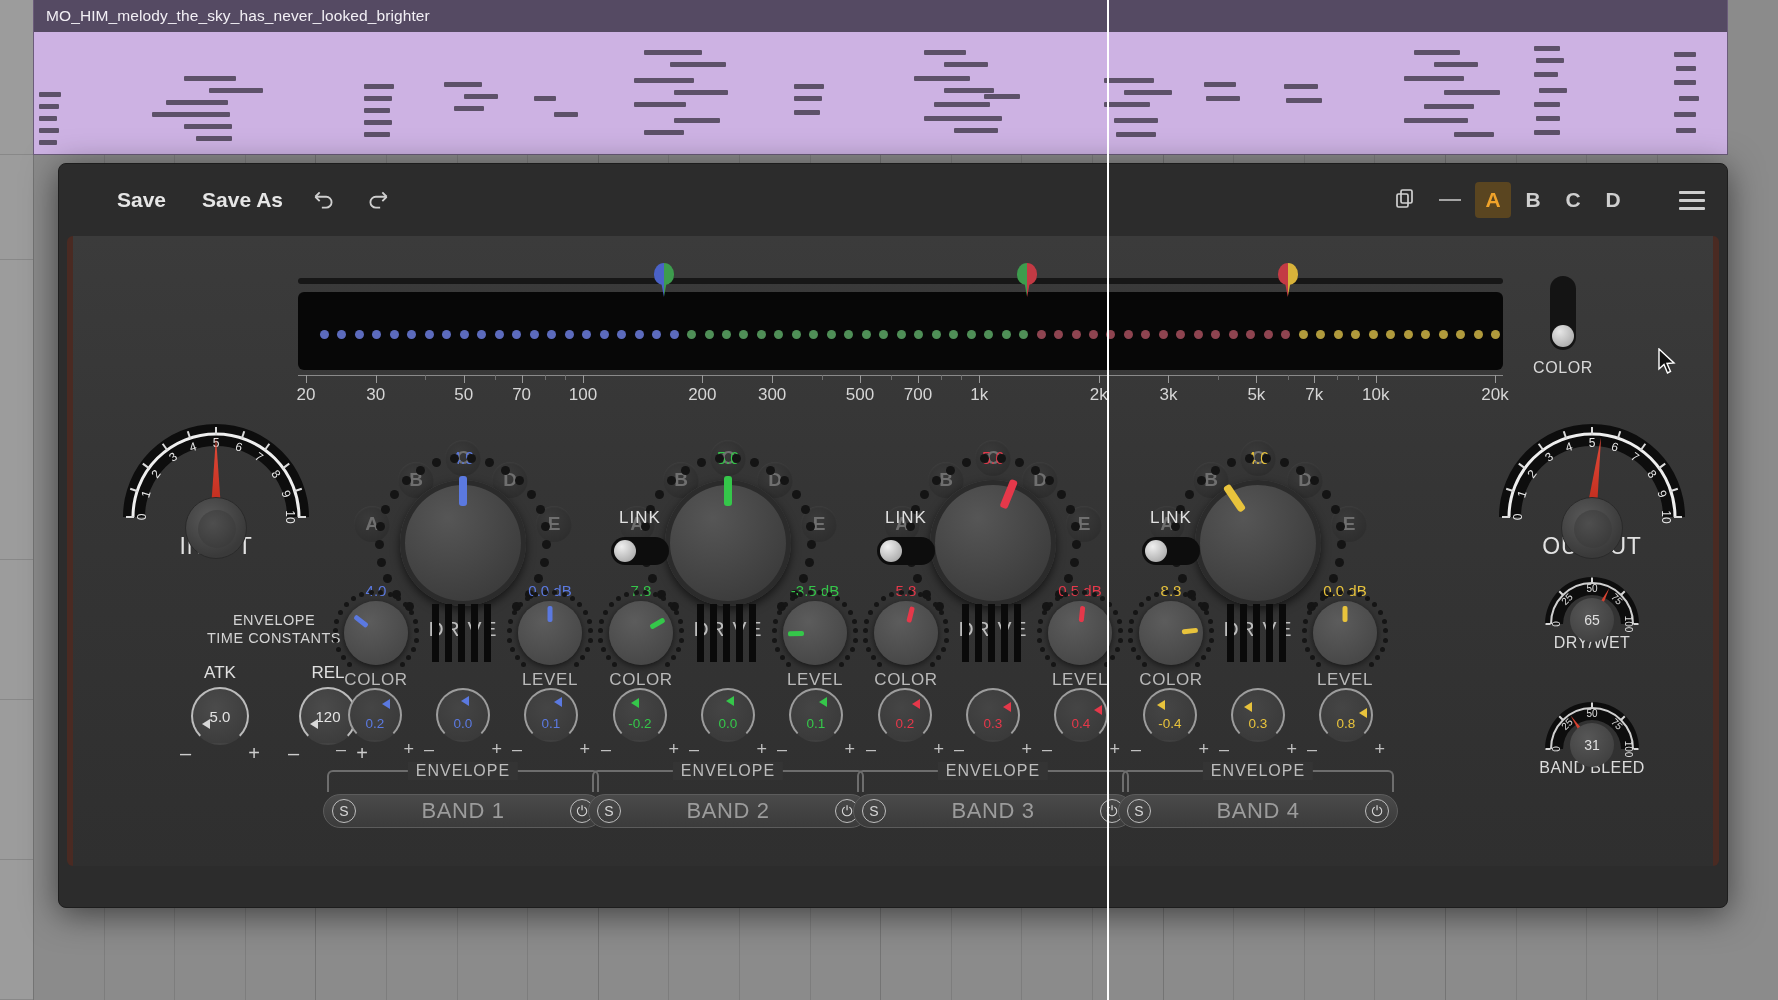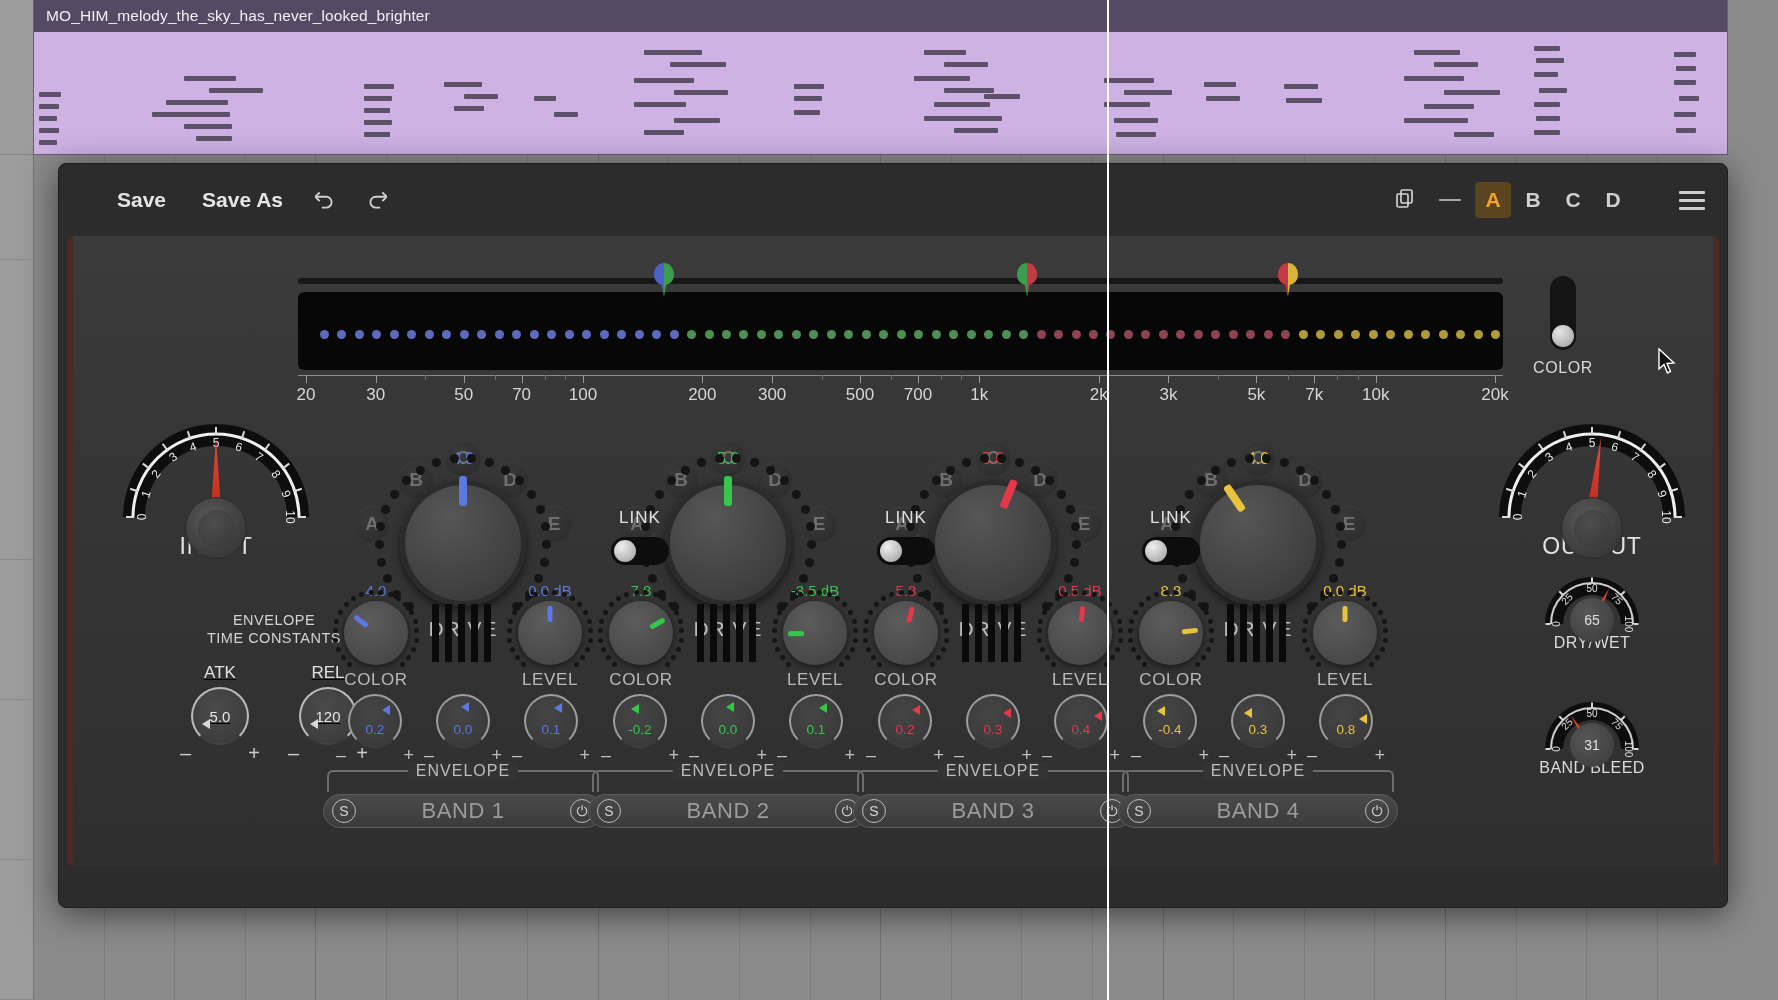--- a/index.html
+++ b/index.html
@@ -135,21 +135,21 @@
     display:flex; align-items:center; justify-content:center; color:#e0e0e0; font-size:14px; z-index:6;}
   .arcknob-needle{ position:absolute; left:50%; bottom:4px; width:8px; height:38px;
     background:linear-gradient(180deg,#e04a38,#bb2a1c); clip-path:polygon(50% 0,100% 100%,0 100%);
     transform-origin:50% 100%; z-index:5;}
   .arcknob-label{ color:#dcdcdc; font-size:16px; letter-spacing:.4px; margin-top:8px; }
 
   
   .etc { position:absolute; left:96px; top:375px; width:210px; text-align:center; }
   .etc-title { color:#d3d3d3; font-size:14.5px; line-height:18px; letter-spacing:.5px; }
   .etc-row { display:flex; justify-content:center; gap:28px; margin-top:16px; }
-  .etc-k { width:80px; text-align:center; position:relative;text-decoration:underline; }
+  .etc-k { width:80px; text-align:center; position:relative; }
   .etc-k-name { color:#e0e0e0; font-size:17px; margin-bottom:4px; }
   .etc-dial {
     width:58px; height:58px; border-radius:50%; margin:0 auto; position:relative;
     background:radial-gradient(circle at 42% 35%,#4b4b4b,#383838);
     border:2px solid #bcbcbc; border-bottom-color:transparent;
     display:flex; align-items:center; justify-content:center;
   }
   .etc-val { color:#e4e4e4; font-size:15px; }
   .etc-tri { position:absolute; left:9px; top:30px; width:0;height:0;
     border-top:5px solid transparent;border-bottom:5px solid transparent;border-right:8px solid #d8d8d8; }
@@ -183,21 +183,21 @@
   .mk-knob { width:64px; height:64px; border-radius:50%; margin:0 auto; position:relative;
     background:radial-gradient(circle at 40% 32%,#5c5c5c,#414141);
     box-shadow:0 2px 6px rgba(0,0,0,.55); }
   .mk-ring { position:absolute; left:-9px; top:-9px; width:82px; height:82px; }
   .mk-ring i { position:absolute; width:5px; height:5px; border-radius:50%; background:#151515; }
   .mk-ptr { position:absolute; left:50%; top:5px; width:5px; height:16px; border-radius:2px; transform-origin:50% 27px; }
   .mk-name { color:#b9b9b9; font-size:17px; margin-top:5px; letter-spacing:.6px; }
   .grille { position:absolute; left:50%; transform:translateX(-50%); top:22px; width:62px; height:58px;
     background:repeating-linear-gradient(90deg,#0a0a0a 0 7px, transparent 7px 13px); }
 
-  .env-row { position:absolute; top:262px; left:0; width:300px; height:90px; }
+  .env-row { position:absolute; top:256px; left:0; width:300px; height:90px; }
   .ek { position:absolute; width:76px; text-align:center; }
   .ek-dial { width:54px; height:54px; border-radius:50%; margin:0 auto; position:relative;
      background:radial-gradient(circle at 42% 35%,#454545,#373737);
      border:2px solid #9d9d9d; border-bottom-color:transparent;
      display:flex; align-items:flex-end; justify-content:center; padding-bottom:9px; }
   .ek-val { font-size:13.5px; }
   .ek-tri { position:absolute; width:0;height:0;
     border-top:5px solid transparent;border-bottom:5px solid transparent; }
   .ek-pm { position:absolute; bottom:-18px; left:-1px; width:78px; display:flex; justify-content:space-between;
         color:#c0c0c0; font-size:18px; }

